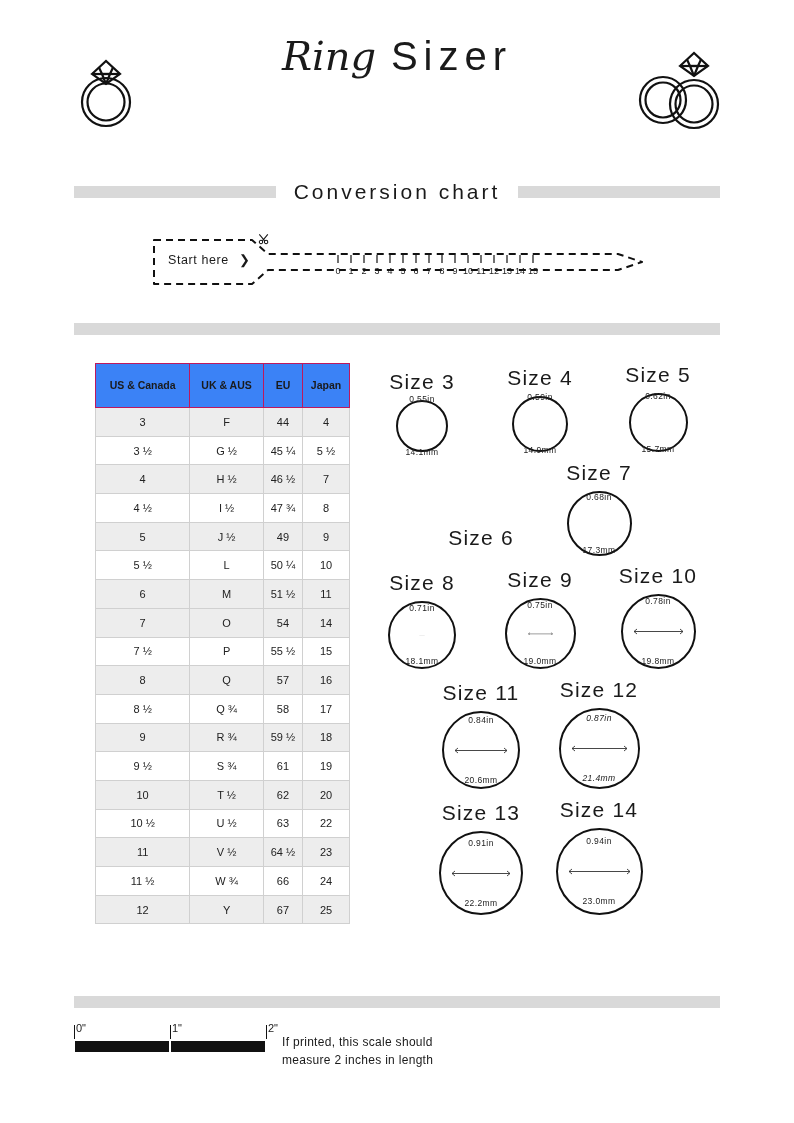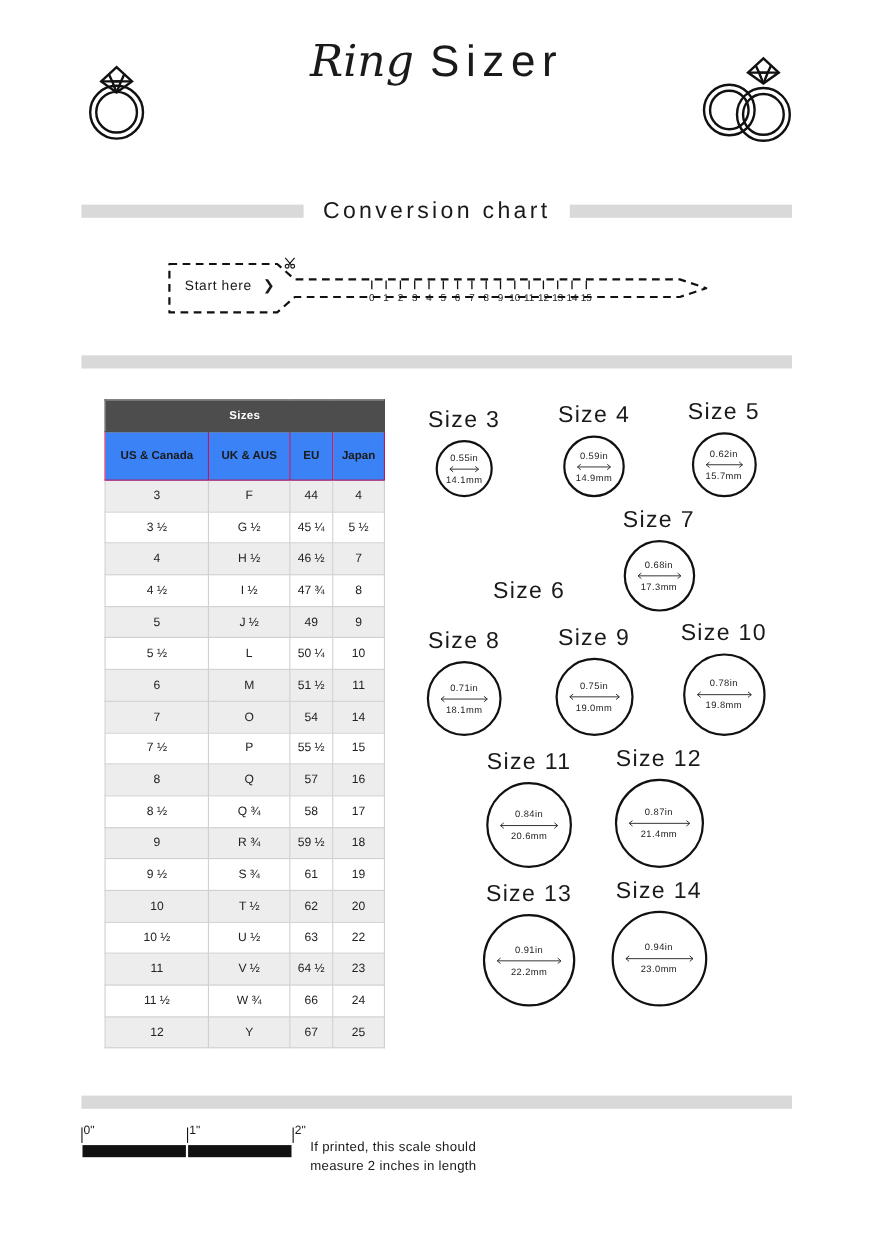--- a/index.html
+++ b/index.html
@@ -170,20 +170,21 @@
     white-space: nowrap;
   }
   .circ {
     border: 2px solid #111;
     border-radius: 50%;
     position: relative;
     display: flex;
     flex-direction: column;
     justify-content: center;
     align-items: center;
+    gap: 20px;
   }
   .circ .meas {
     font-size: 8.5px;
     letter-spacing: 0.4px;
     color: #222;
     line-height: 1.25;
     text-align: center;
     font-family: "Liberation Sans", sans-serif;
   }
   .arrow {
@@ -336,23 +337,20 @@
         <span style="position: absolute; left: 372px; transform: translateX(-50%); font-size: 9px; font-family: &quot;Liberation Sans&quot;, sans-serif;">14</span>
         <span style="position: absolute; left: 385px; transform: translateX(-50%); font-size: 9px; font-family: &quot;Liberation Sans&quot;, sans-serif;">15</span>
       </div>
   </div>
 
   <div class="plain-band" style="top:323px;"></div>
 
   <div class="table-wrap">
     <table class="sizes">
       <thead>
-        <tr>
-          <th class="header-main" colspan="4">Sizes</th>
-        </tr>
         <tr id="table-col-head">
             <th class="col">US &amp; Canada</th>
             <th class="col">UK &amp; AUS</th>
             <th class="col">EU</th>
             <th class="col">Japan</th>
           </tr>
       </thead>
       <tbody id="table-body">
           <tr class="shade">
             <td>3</td>
@@ -584,21 +582,21 @@
                 <line x1="2" y1="3.5" x2="54" y2="3.5"></line>
                 <polyline points="5,1 2,3.5 5,6"></polyline>
                 <polyline points="51,1 54,3.5 51,6"></polyline>
               </g>
             </svg>
             <div class="meas">20.6mm</div>
           </div>
         </div>
         <div class="circ-item" style="width: 104px;">
           <div class="circ-label">Size 12</div>
-          <div class="circ" style="width: 81px; height: 81px;">
+          <div class="circ" style="width: 81px; height: 81px; font-style: italic;">
             <div class="meas">0.87in</div>
             <svg class="arrow" width="59" height="7" viewBox="0 0 59 7">
               <g stroke="#333" stroke-width="0.9" fill="none">
                 <line x1="2" y1="3.5" x2="57" y2="3.5"></line>
                 <polyline points="5,1 2,3.5 5,6"></polyline>
                 <polyline points="54,1 57,3.5 54,6"></polyline>
               </g>
             </svg>
             <div class="meas">21.4mm</div>
           </div>

